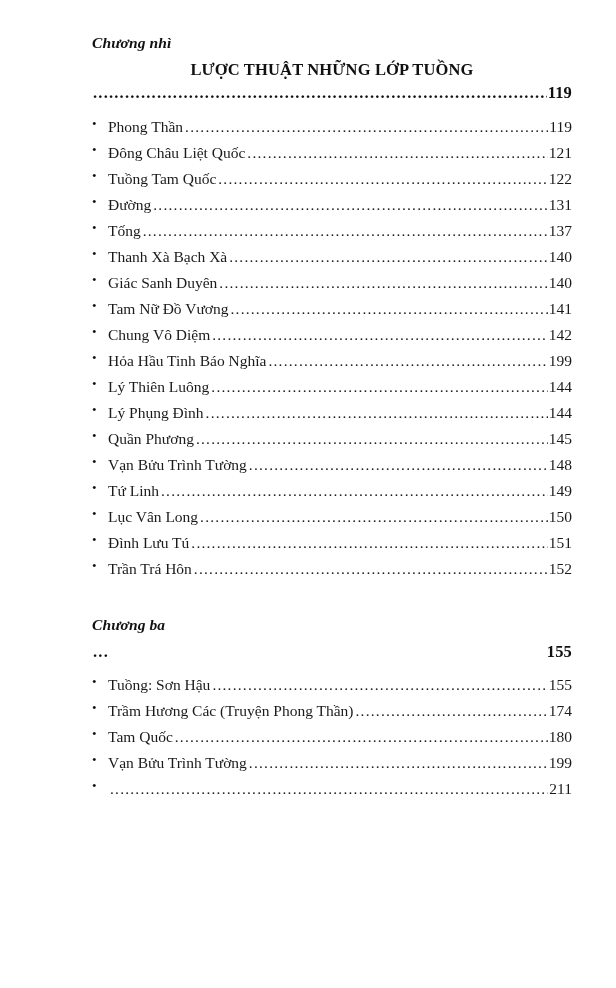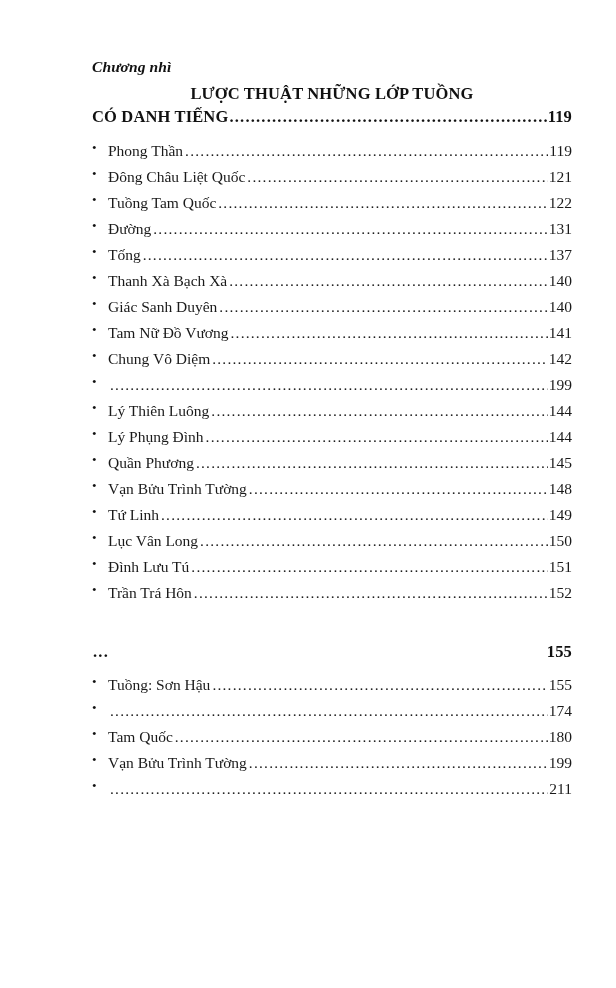--- a/index.html
+++ b/index.html
@@ -12,21 +12,21 @@
     background: #ffffff;
     font-family: "Liberation Serif", serif;
     color: #1a1a1a;
     overflow: hidden;
   }
   .page {
     position: relative;
     width: 616px;
     height: 988px;
     box-sizing: border-box;
-    padding: 58px 44px 0 92px;
+    padding: 34px 44px 0 92px;
   }
   .section {
     margin-bottom: 0;
   }
   .section-eyebrow {
     font-style: italic;
     font-weight: bold;
     font-size: 15.5px;
     letter-spacing: 0.1px;
     margin: 0 0 6px 0;
@@ -115,21 +115,20 @@
 </head>
 <body>
 
 <div class="page">
 
   <div class="section">
     <div class="section-eyebrow">Chương nhì</div>
     <div class="section-title">
       <span class="title-line">LƯỢC THUẬT NHỮNG LỚP TUỒNG</span>
       <span class="title-row">
-        <span class="t-label">CÓ DANH TIẾNG</span>
         <span class="t-dots">............................................................................................................................................................</span>
         <span class="t-page">119</span>
       </span>
     </div>
 
     <ul class="toc-list">
       <li>
         <span class="bullet"></span>
         <span class="entry-label">Phong Thần</span>
         <span class="entry-dots">............................................................................................................................................................</span>
@@ -178,20 +177,21 @@
         <span class="entry-page">141</span>
       </li>
       <li>
         <span class="bullet"></span>
         <span class="entry-label">Chung Vô Diệm</span>
         <span class="entry-dots">............................................................................................................................................................</span>
         <span class="entry-page">142</span>
       </li>
       <li>
         <span class="bullet"></span>
+        <span class="entry-label">Hỏa Hầu Tinh Báo Nghĩa</span>
         <span class="entry-dots">............................................................................................................................................................</span>
         <span class="entry-page">199</span>
       </li>
       <li>
         <span class="bullet"></span>
         <span class="entry-label">Lý Thiên Luông</span>
         <span class="entry-dots">............................................................................................................................................................</span>
         <span class="entry-page">144</span>
       </li>
       <li>
@@ -235,36 +235,38 @@
         <span class="entry-label">Trần Trá Hôn</span>
         <span class="entry-dots">............................................................................................................................................................</span>
         <span class="entry-page">152</span>
       </li>
     </ul>
   </div>
 
   <div class="section-gap"></div>
 
   <div class="section">
+    <div class="section-eyebrow">Chương ba</div>
     <div class="section-title">
       <span class="title-row">
         <span class="t-dots">...</span>
         <span class="t-page">155</span>
       </span>
     </div>
 
     <ul class="toc-list">
       <li>
         <span class="bullet"></span>
         <span class="entry-label">Tuồng: Sơn Hậu</span>
         <span class="entry-dots">............................................................................................................................................................</span>
         <span class="entry-page">155</span>
       </li>
       <li>
         <span class="bullet"></span>
+        <span class="entry-label">Trầm Hương Các (Truyện Phong Thần)</span>
         <span class="entry-dots">............................................................................................................................................................</span>
         <span class="entry-page">174</span>
       </li>
       <li>
         <span class="bullet"></span>
         <span class="entry-label">Tam Quốc</span>
         <span class="entry-dots">............................................................................................................................................................</span>
         <span class="entry-page">180</span>
       </li>
       <li>

